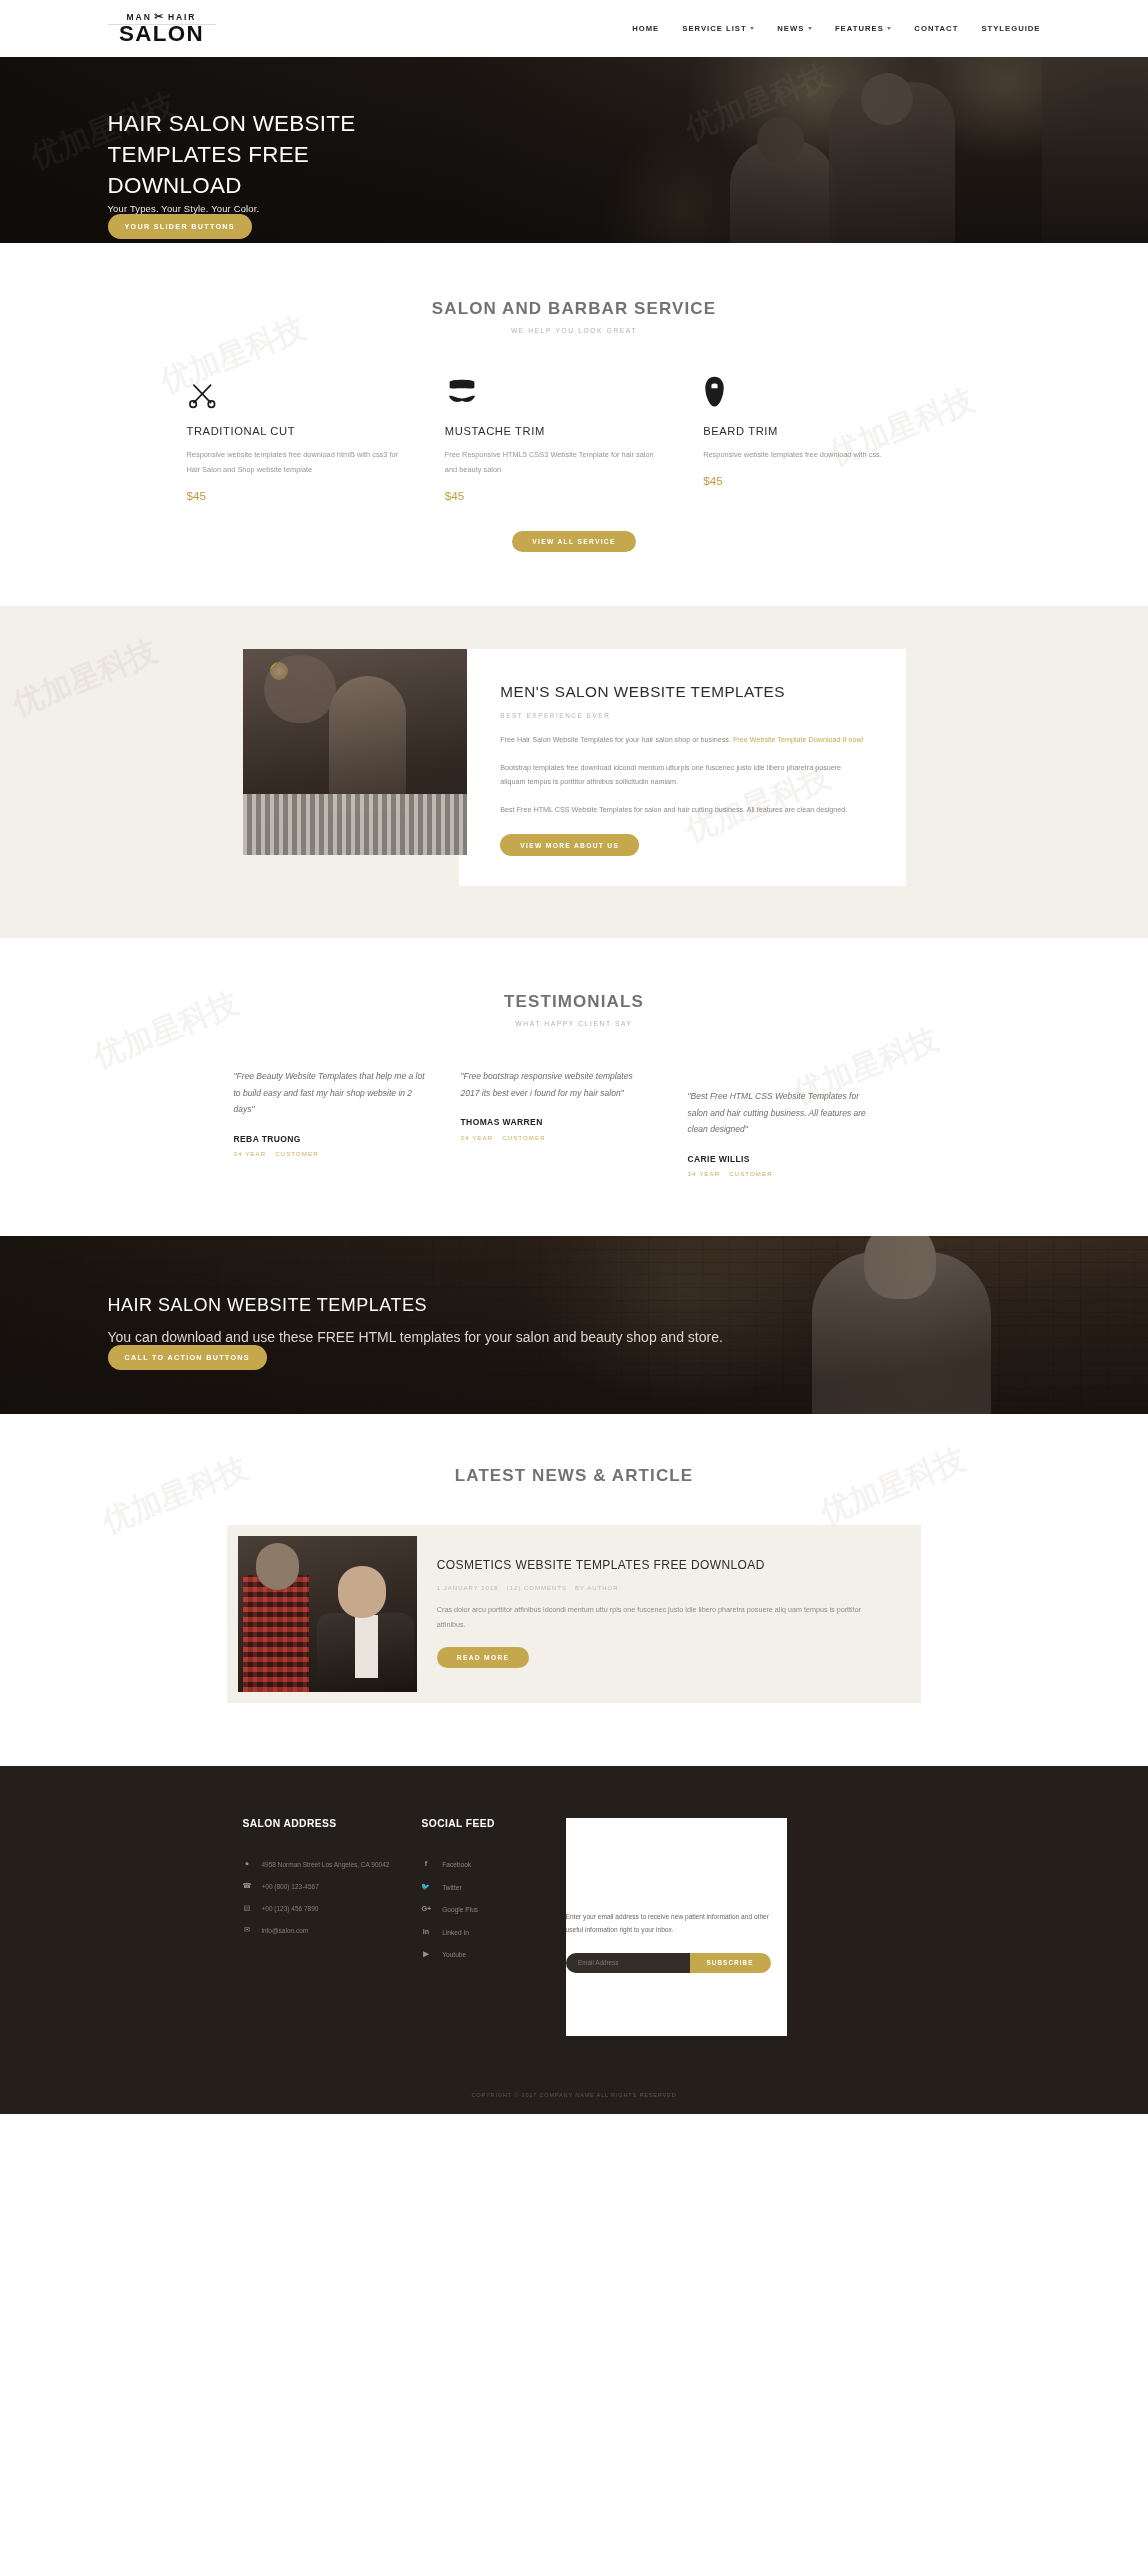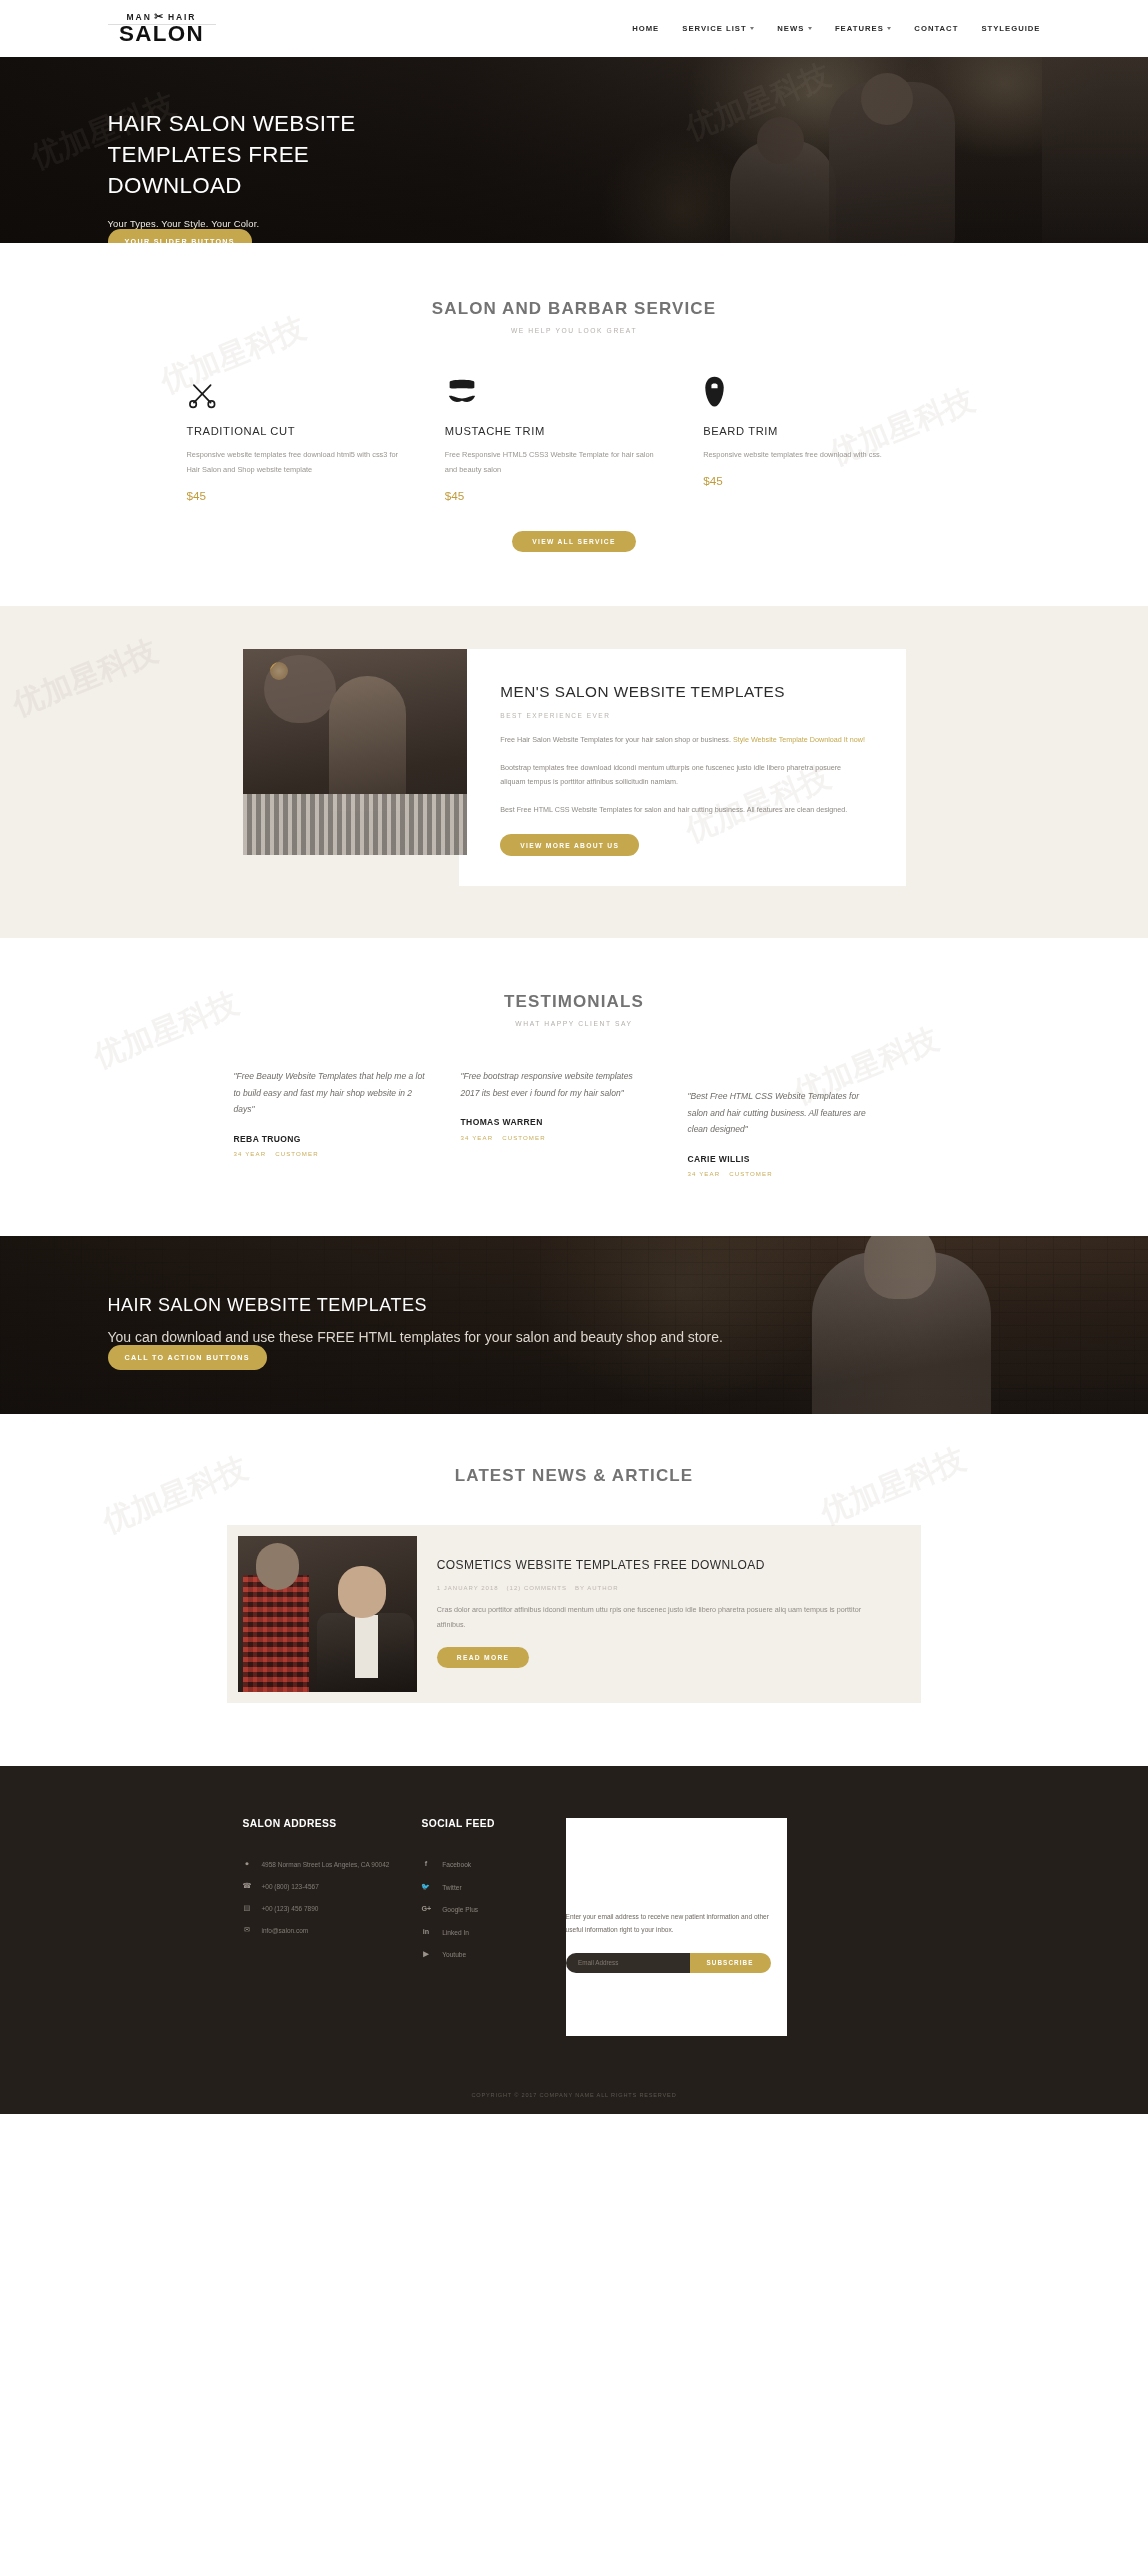--- a/index.html
+++ b/index.html
@@ -83,21 +83,21 @@
     background:linear-gradient(90deg,rgba(14,11,9,.90) 0%,rgba(14,11,9,.72) 40%,rgba(14,11,9,.30) 72%,rgba(14,11,9,.30) 100%);
   }
   .hero-content{
     position:relative; width:933px; margin:0 auto; padding-top:52px; z-index:4;
   }
   .hero-title{
     color:#fff; font-size:22.4px; font-weight:400; line-height:1.38;
     letter-spacing:0.3px; max-width:296px; text-transform:uppercase;
   }
   .hero-sub{
-    color:#efeae3; font-size:9.4px; margin-top:16px; letter-spacing:0.2px;
+    color:#efeae3; font-size:9.4px; margin-top:1px; letter-spacing:0.2px;
   }
   .btn-gold{
     display:inline-block; margin-top:0; background:#c5a84e; color:#fff;
     font-size:7.2px; font-weight:700; letter-spacing:1.3px; text-transform:uppercase;
     padding:8px 17px; border-radius:18px; border:none; cursor:pointer;
     font-family:"Liberation Sans", sans-serif;
   }
 
   
   .sec-title{
@@ -430,21 +430,21 @@
     <div class="about-photo">
       <div class="ph-lamp"></div>
       <div class="ph-head2"></div>
       <div class="ph-head1"></div>
       <div class="ph-cape"></div>
     </div>
     <div class="about-card">
       <h2 class="about-title">MEN'S SALON WEBSITE TEMPLATES</h2>
       <p class="about-sub">BEST EXPERIENCE EVER</p>
       <p class="about-p">
-        <span>Free Hair Salon Website Templates for your hair salon shop or business. </span><a href="#">Style Website Template Download It now!</a>
+        <span>Free Hair Salon Website Templates for your hair salon shop or business. </span><a href="#">Free Website Template Download It now!</a>
       </p>
       <p class="about-p">Bootstrap templates free download idcondi mentum utturpis one fuscenec justo idle libero pharetra posuere aliquam tempus is porttitor atfinibus sollicitudin namiam.</p>
       <p class="about-p">Best Free HTML CSS Website Templates for salon and hair cutting business. All features are clean designed.</p>
       <button class="btn-gold-sm btn-about">VIEW MORE ABOUT US</button>
     </div>
     <div class="wm" style="left:-99px;top:9px;">优加星科技</div>
     <div class="wm" style="left:574px;top:135px;">优加星科技</div>
   </div>
 </section>
 

